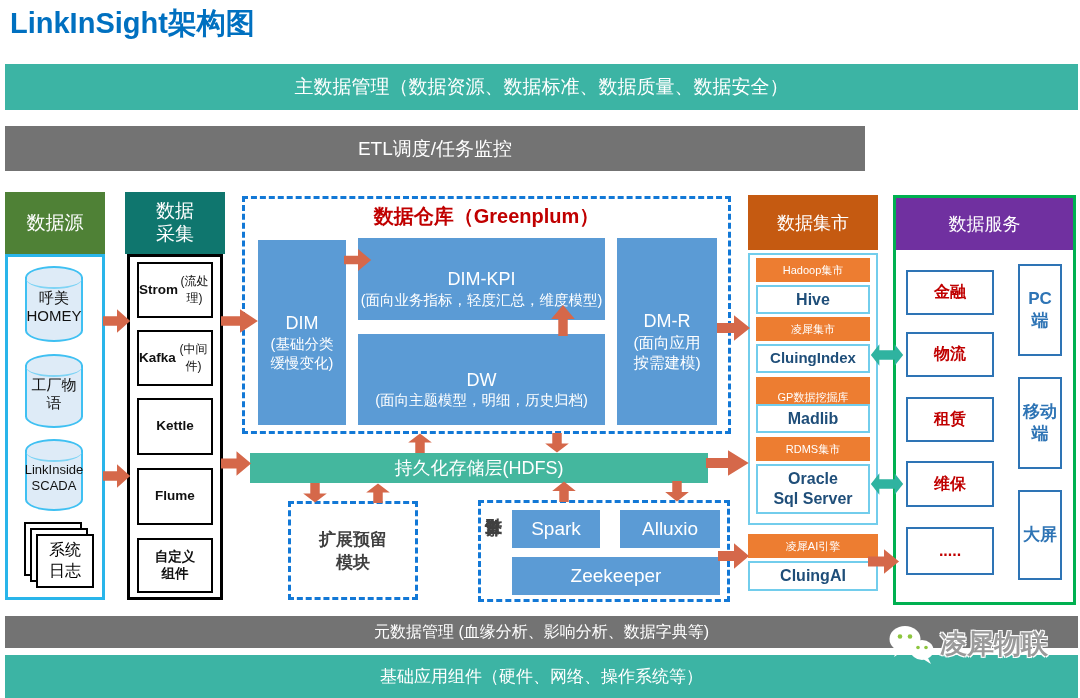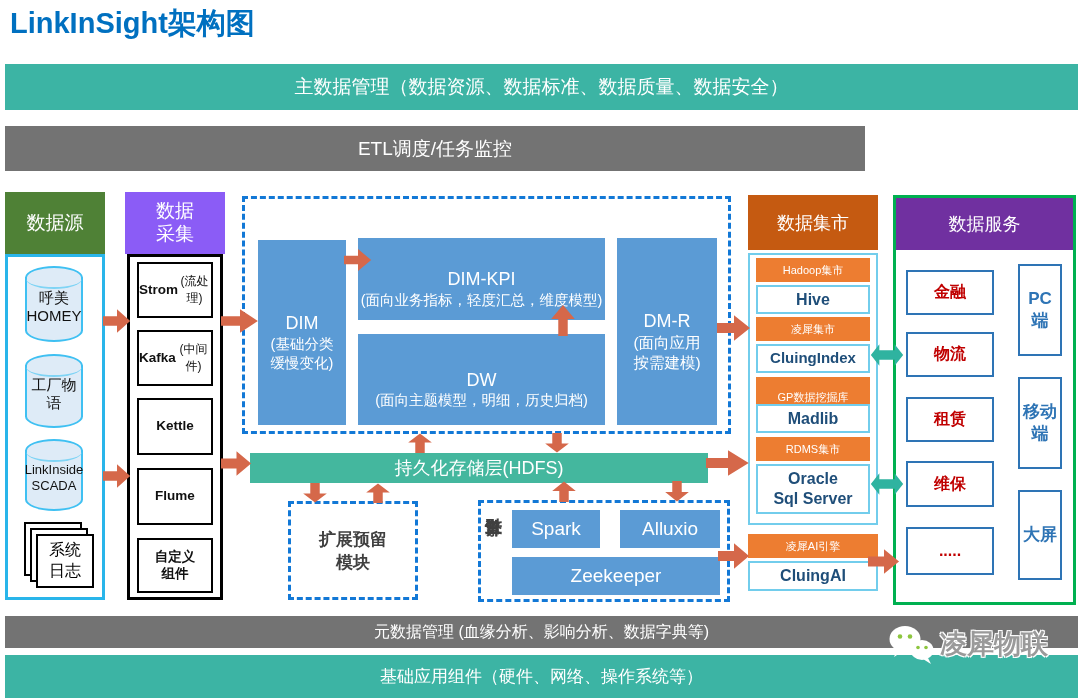--- a/index.html
+++ b/index.html
@@ -107,21 +107,21 @@
   </div>
   <div>
     <div class="logs-page" style="left:24px;top:522px;width:58px;height:54px;"></div>
     <div class="logs-page" style="left:30px;top:528px;width:58px;height:54px;"></div>
     <div class="logs-page ctr" style="left:36px;top:534px;width:58px;height:54px;font-size:16px;">
       <span class="pre">系统
 日志</span>
     </div>
   </div>
 
-  <div class="hdr pre" style="left:125px;top:192px;width:100px;height:62px;background:#8b5cf6;line-height:1.2;">数据
+  <div class="hdr pre" style="left:125px;top:192px;width:100px;height:62px;background:#0f766e;line-height:1.2;">数据
 采集</div>
   <div class="co-container"></div>
   <div class="colitem" style="left:137px;top:262px;width:76px;height:56px;">
     <span class="nm">Strom</span>
       <span class="sb">(流处理)</span>
   </div>
   <div class="colitem" style="left:137px;top:330px;width:76px;height:56px;">
     <span class="nm">Kafka</span>
       <span class="sb">(中间件)</span>
   </div>
@@ -130,20 +130,21 @@
   </div>
   <div class="colitem" style="left:137px;top:468px;width:76px;height:57px;">
     <span class="nm">Flume</span>
   </div>
   <div class="colitem" style="left:137px;top:538px;width:76px;height:55px;">
     <span class="nm pre">自定义
 组件</span>
   </div>
 
   <div class="dash" style="left:242px;top:196px;width:489px;height:238px;"></div>
+  <div class="wh-title">数据仓库（Greenplum）</div>
   <div class="bluebox" style="left:258px;top:240px;width:88px;height:185px;">
     <span class="bn">DIM</span>
     <span class="bd pre">(基础分类
 缓慢变化)</span>
   </div>
   <div class="bluebox" style="left:358px;top:238px;width:247px;height:82px;">
     <span class="bn">DIM-KPI</span>
     <span class="bd">(面向业务指标，轻度汇总，维度模型)</span>
   </div>
   <div class="bluebox" style="left:358px;top:334px;width:247px;height:91px;">

